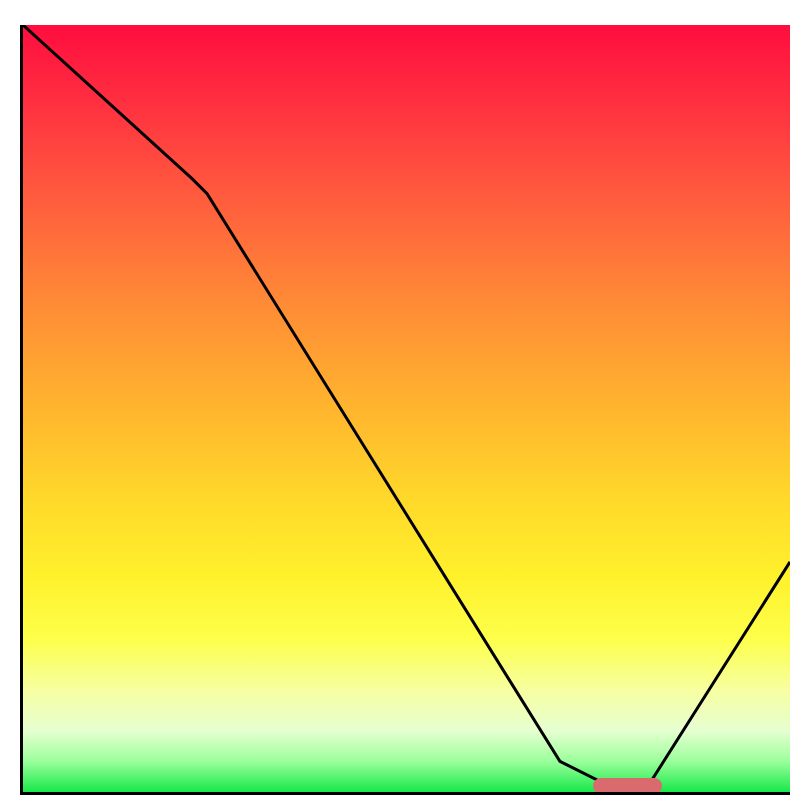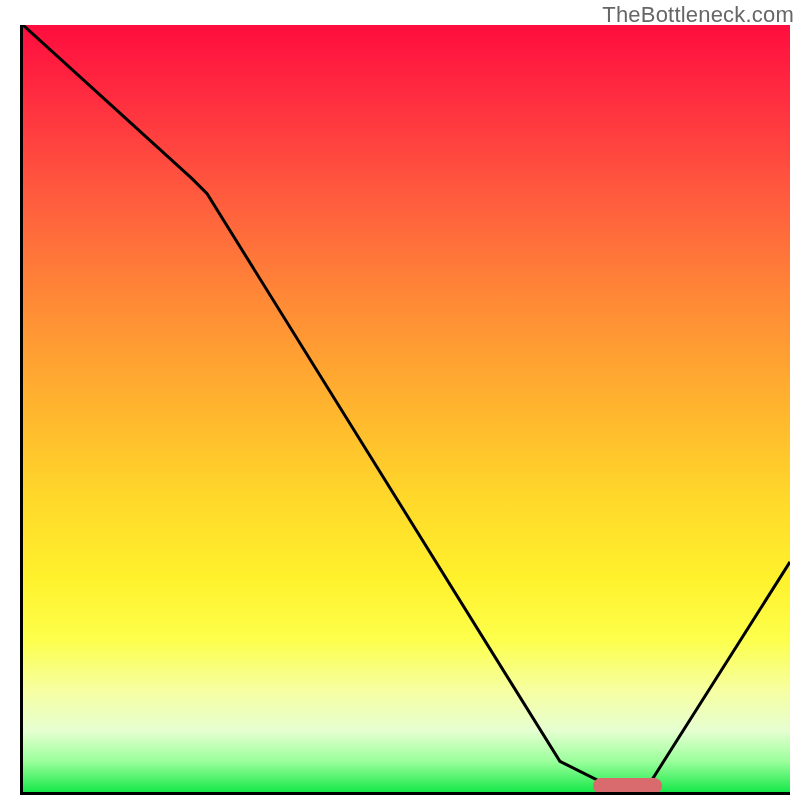--- a/index.html
+++ b/index.html
@@ -69,21 +69,20 @@
     position: absolute;
     background: #d96b6e;
     border-radius: 9px;
   }
 </style>
 </head>
 <body>
 
 <div class="stage">
 
-  <div class="watermark">TheBottleneck.com</div>
 
   <div class="plot-area">
 
     <div class="gradient"></div>
 
     <svg class="curve" viewBox="0 0 770 770" preserveAspectRatio="none">
       <path id="curve-path" d="M0.0 0.0 L169.4 154.0 L184.8 169.4 L539.0 739.2 L600.6 770.0 L623.7 770.0 L770.0 539.0" fill="none" stroke="#000" stroke-width="3"></path>
     </svg>
 
     <div class="marker" id="marker" style="left: 569.8px; width: 69.3px; top: 752.76px; height: 16px;"></div>

